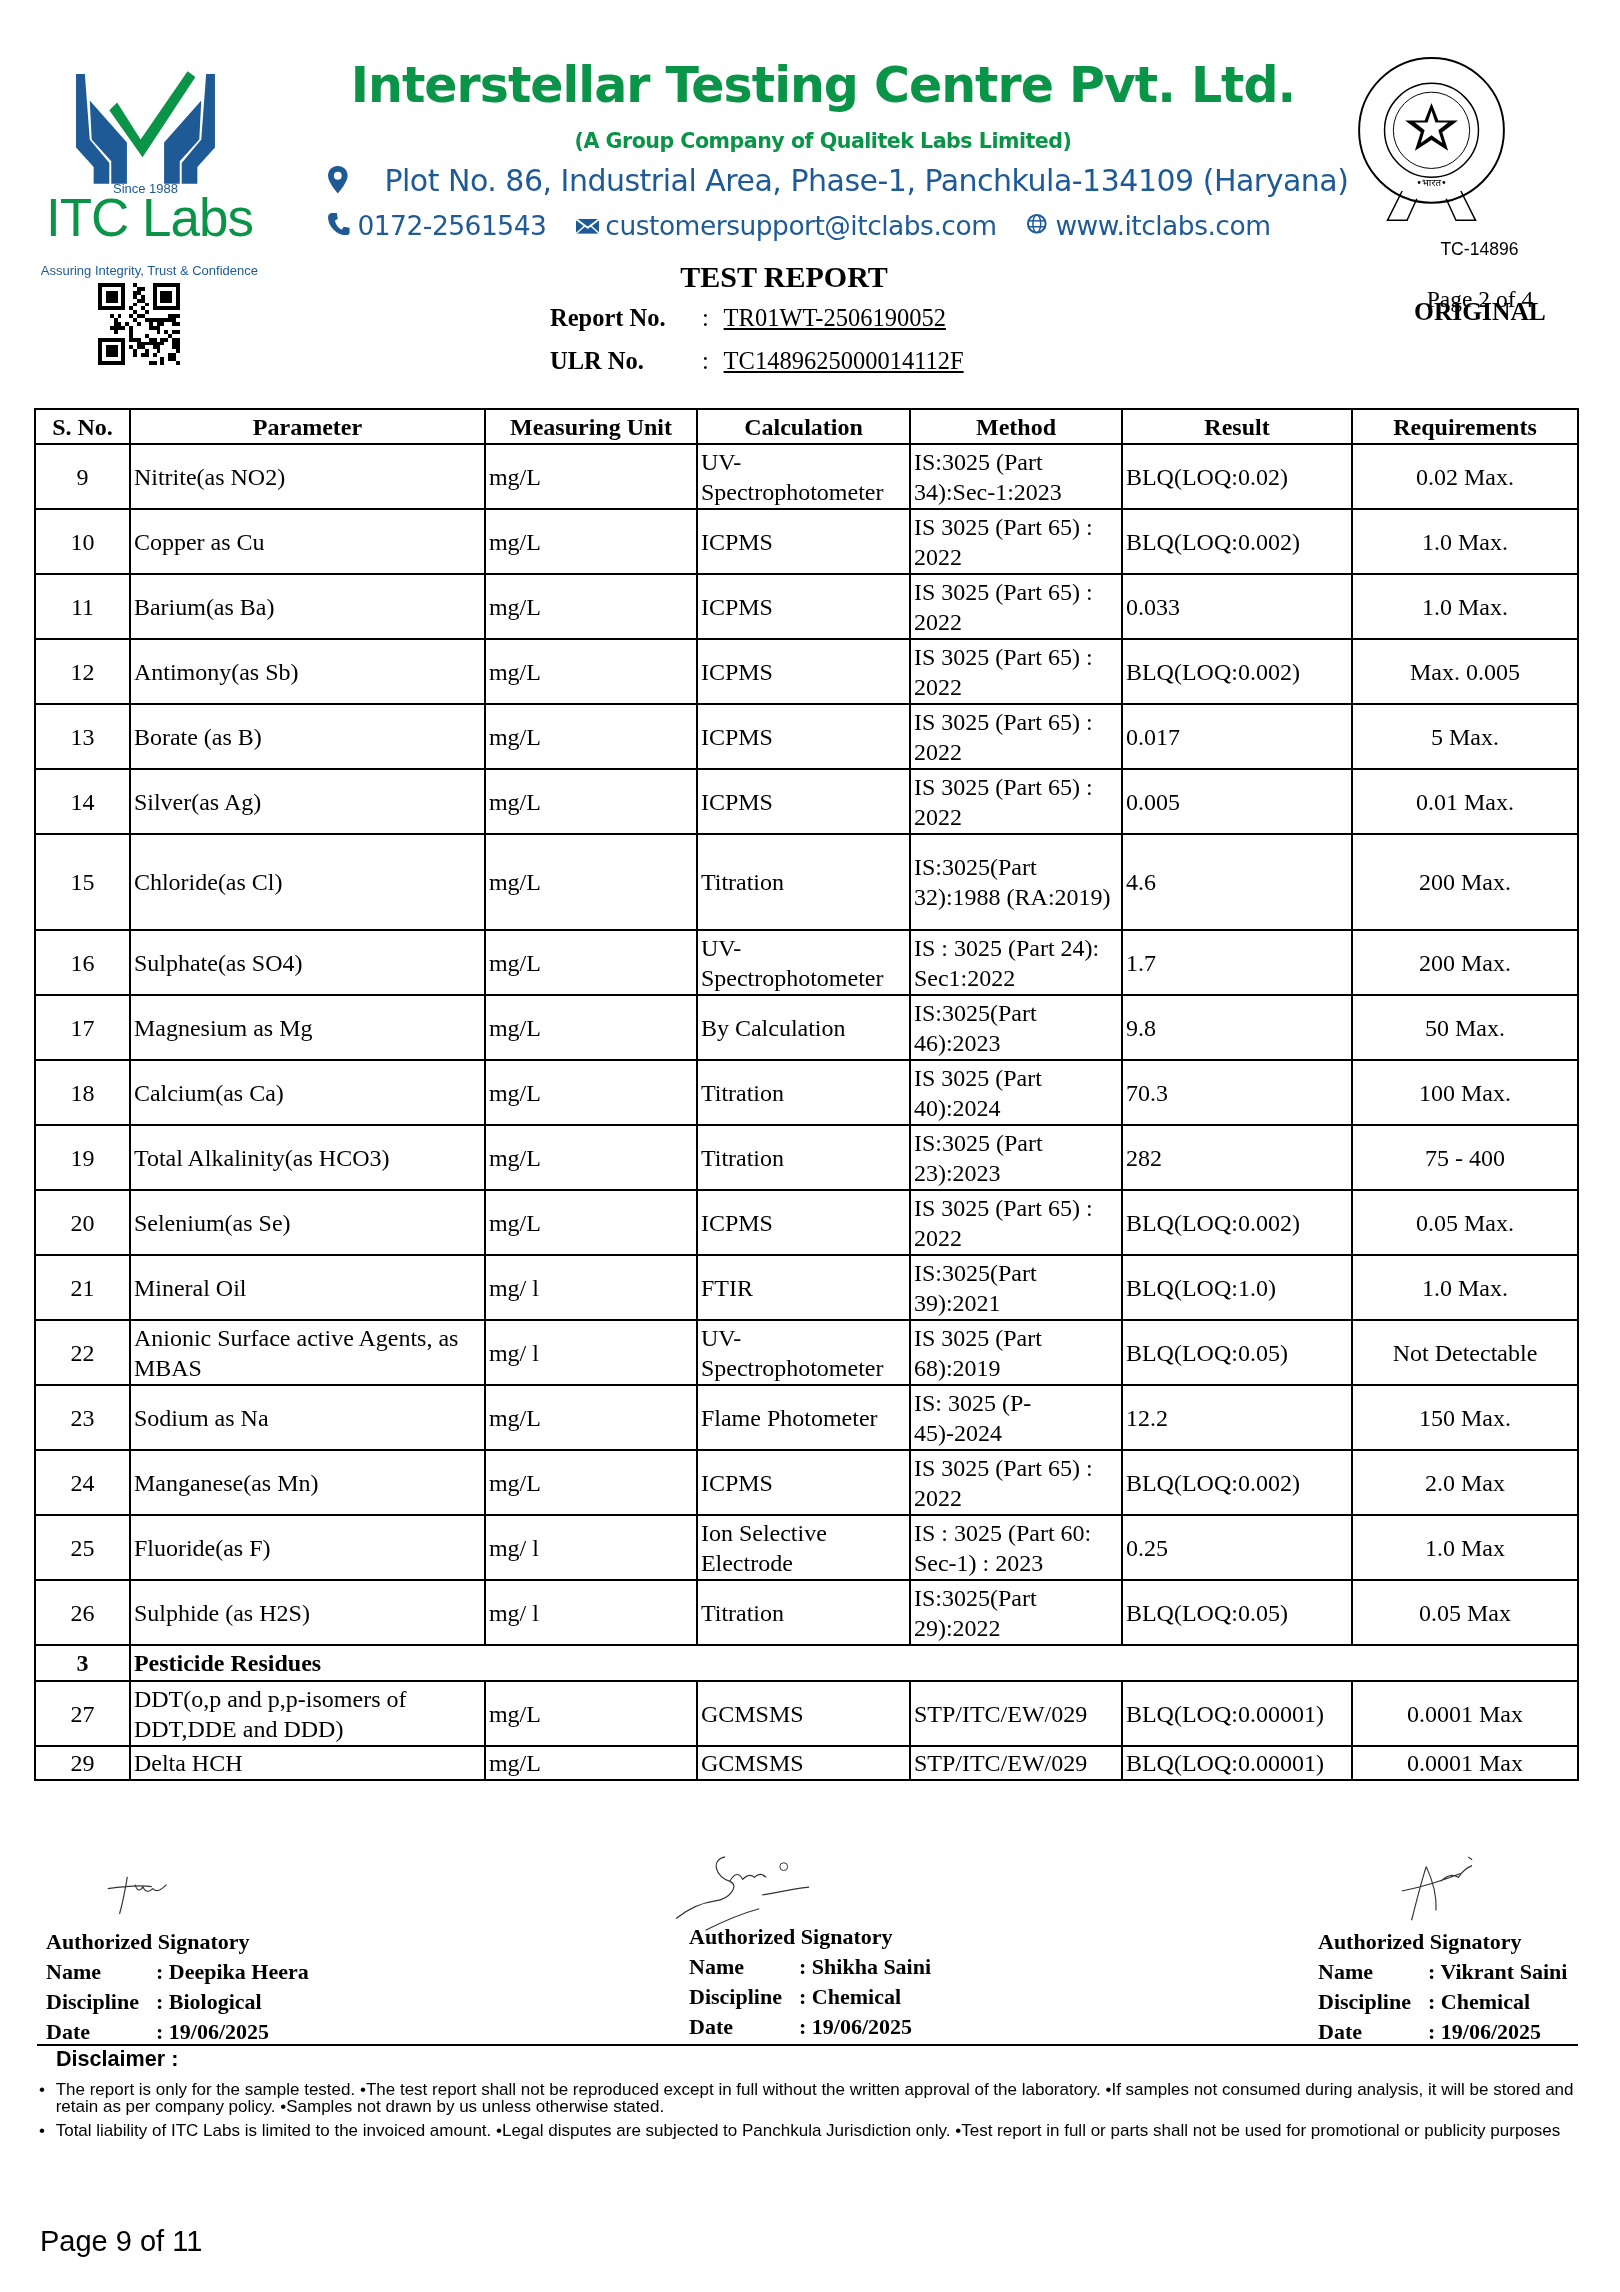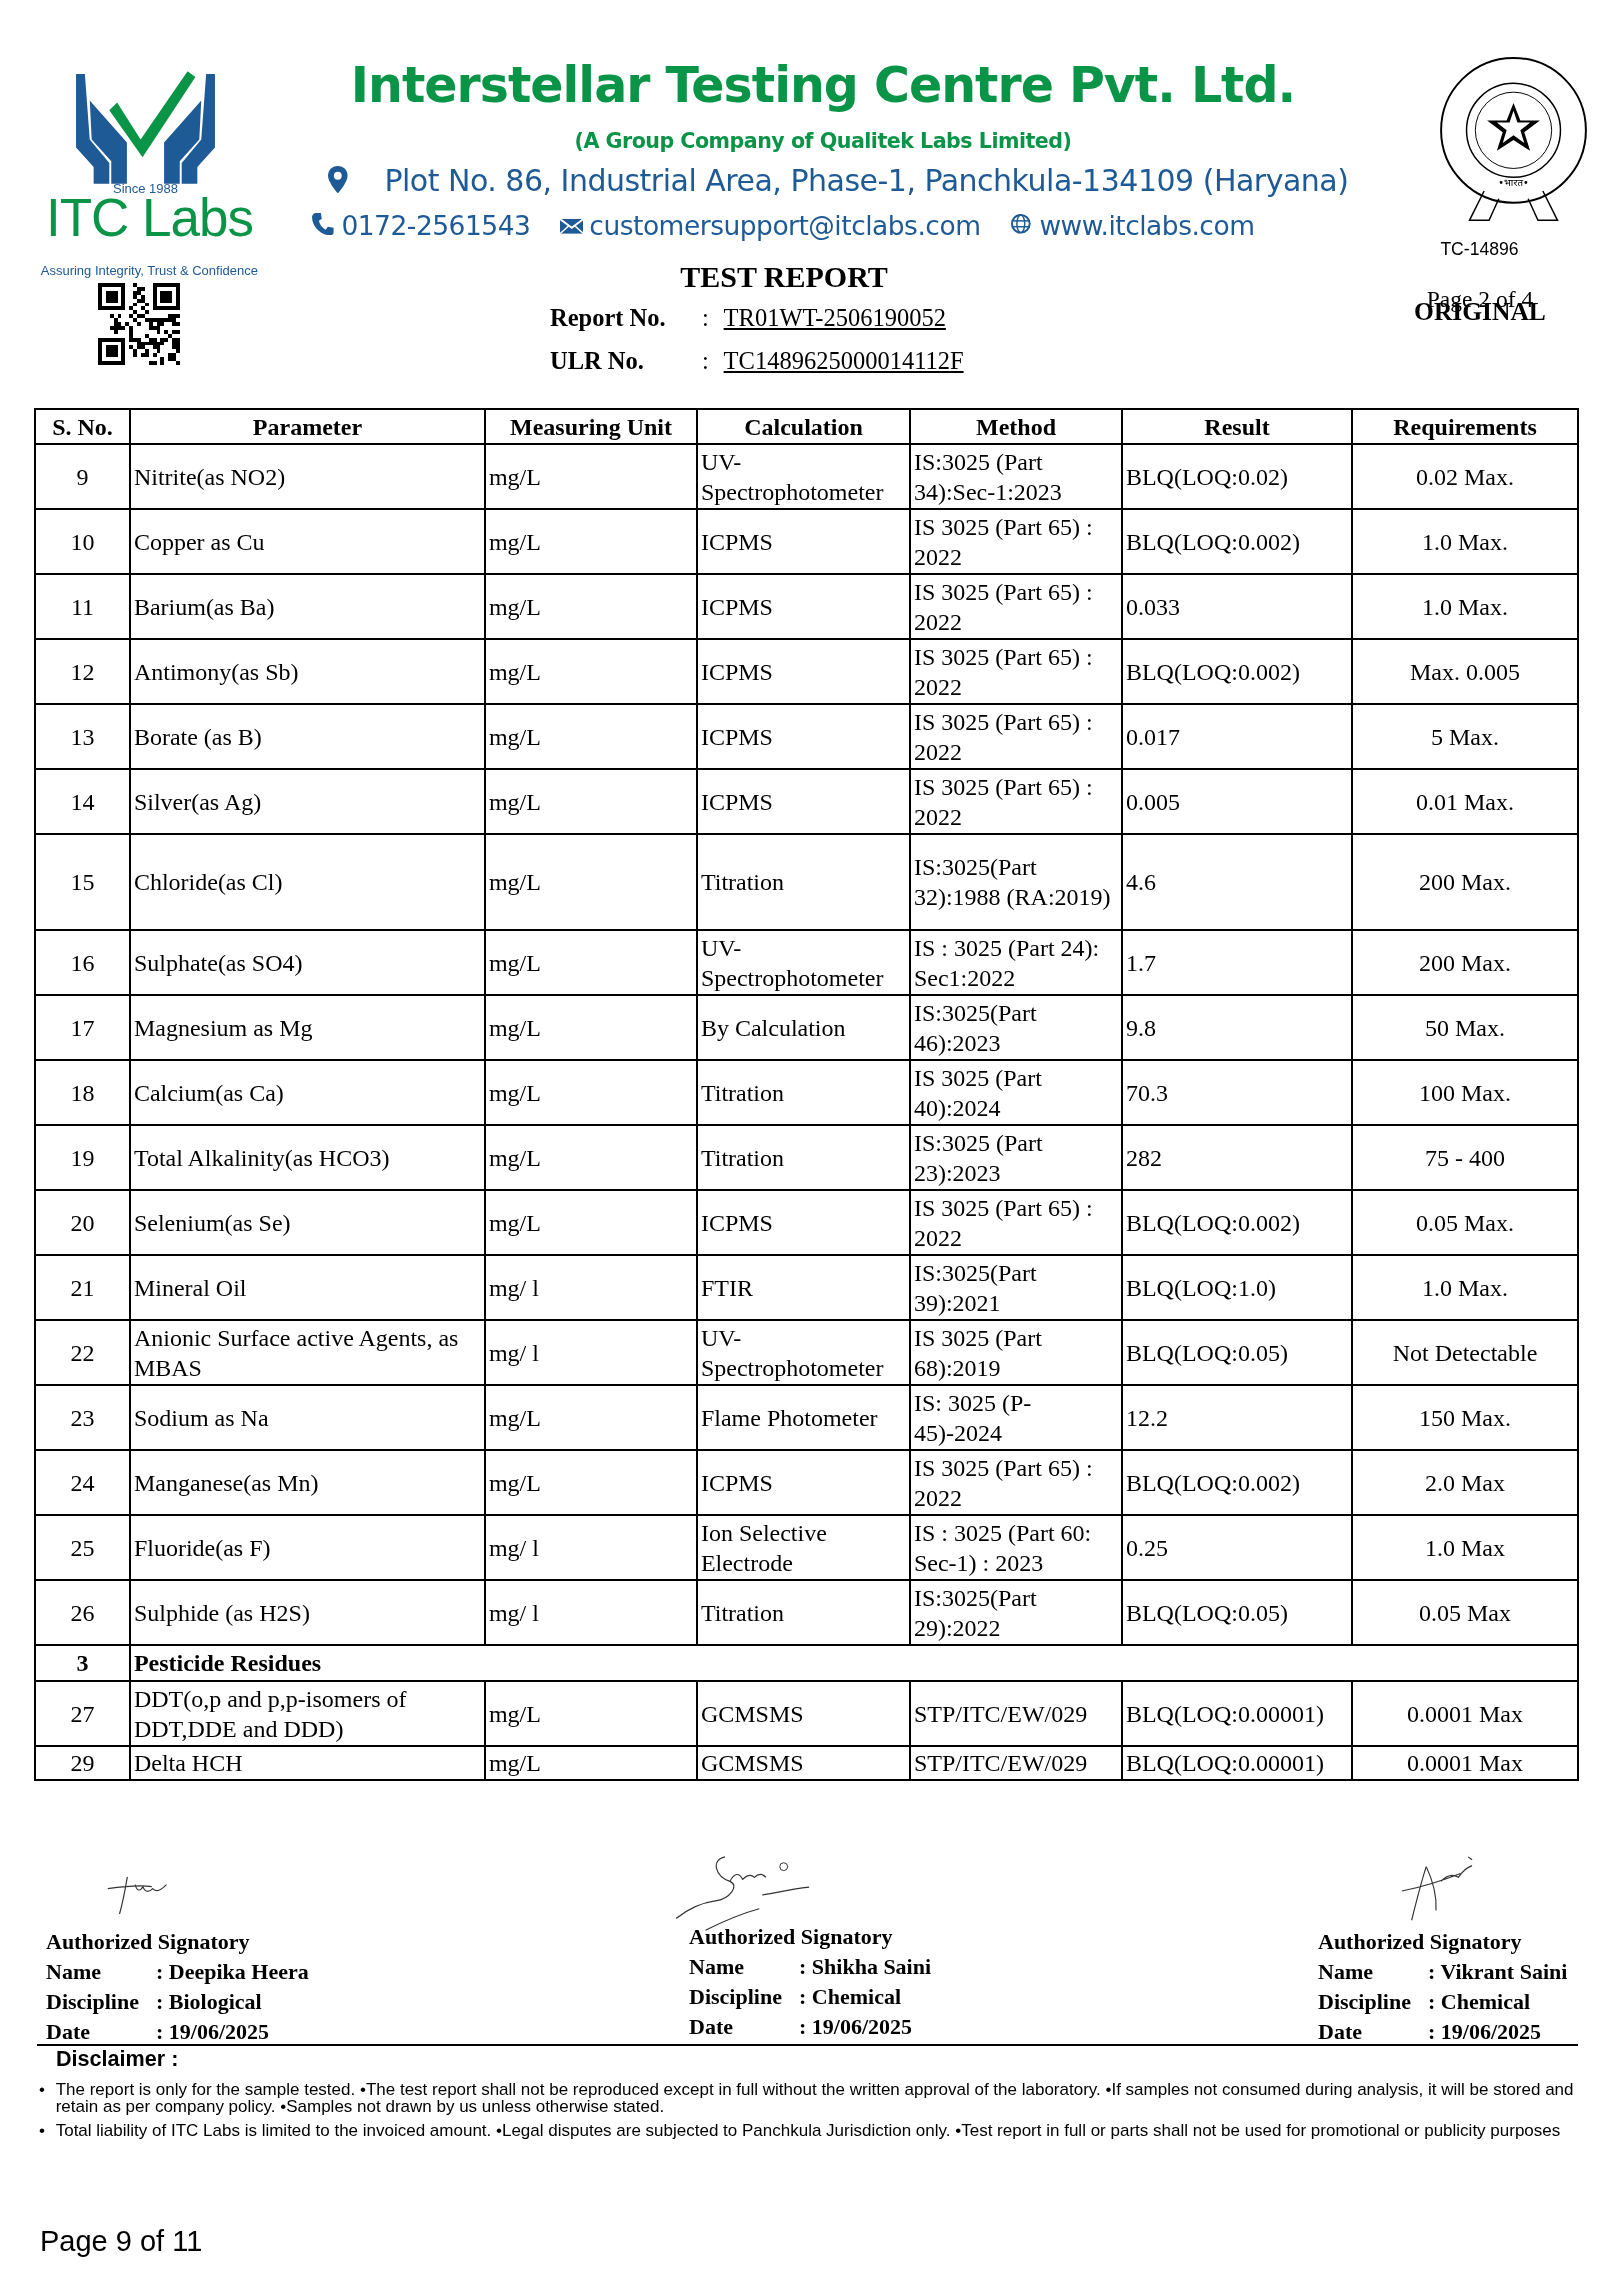--- a/index.html
+++ b/index.html
@@ -11,25 +11,25 @@
   .logo .since { position: absolute; left: 0; width: 225px; top: 120px; text-align: center; font-family: "Liberation Sans", sans-serif; font-size: 13px; color: #1e5a96; }
   .logo .brand { position: absolute; left: 4px; width: 225px; top: 127px; text-align: center; font-family: "Liberation Sans", sans-serif; font-size: 53px; color: #0a9447; letter-spacing: -1px; line-height: 59px; }
   .logo .tagline { position: absolute; left: 0; width: 225px; top: 186px; text-align: right; font-family: "Liberation Sans", sans-serif; font-size: 13px; color: #1e5a96; margin-top: 16px; }
 
   .qr { position: absolute; left: 98px; top: 280px; width: 82px; height: 88px; }
 
   .company { position: absolute; left: 333px; top: 57px; width: 980px; text-align: center; font-family: "DejaVu Sans", sans-serif; font-weight: bold; font-size: 49px; color: #0a9447; letter-spacing: -1px; }
   .group { position: absolute; left: 333px; top: 129px; width: 980px; text-align: center; font-family: "DejaVu Sans", sans-serif; font-weight: bold; font-size: 20.6px; color: #0a9447; letter-spacing: -0.5px; }
   .addr { position: absolute; left: 328px; top: 163px; font-family: "DejaVu Sans", sans-serif; font-size: 30px; color: #1e5a96; white-space: nowrap; letter-spacing: -0.5px; }
   .addr .ic { display: inline-block; width: 29px; margin-right: 27.4px; vertical-align: middle; }
-  .contact { position: absolute; left: 312px; top: 210px; font-family: "DejaVu Sans", sans-serif; font-size: 26.5px; color: #1e5a96; white-space: nowrap; letter-spacing: -0.5px; }
+  .contact { position: absolute; left: 328px; top: 210px; font-family: "DejaVu Sans", sans-serif; font-size: 26.5px; color: #1e5a96; white-space: nowrap; letter-spacing: -0.5px; }
   .contact .seg { display: inline-flex; align-items: center; margin-right: 21.6px; }
   .contact .ic { display: inline-block; width: 23.5px; margin-right: 5.9px; }
 
-  .nabl { position: absolute; left: 1440px; top: 54px; width: 147px; height: 181px; text-decoration: underline; }
+  .nabl { position: absolute; left: 1358px; top: 54px; width: 147px; height: 181px; text-decoration: underline; }
   .tc { position: absolute; left: 1411px; top: 239px; width: 137px; text-align: center; font-family: "Liberation Sans", sans-serif; font-size: 17.6px; }
   .original { position: absolute; left: 1392px; top: 258px; width: 176px; text-align: center; font-weight: bold; font-size: 25.5px; margin-top: 39px; }
   .pageof { position: absolute; left: 1392px; top: 286px; width: 176px; text-align: center; font-size: 23.5px; }
 
   .title { position: absolute; left: 588px; top: 260px; width: 392px; text-align: center; font-weight: bold; font-size: 30px; }
   .meta { position: absolute; left: 550px; font-size: 24.5px; white-space: nowrap; }
   .meta .lbl { display: inline-block; width: 152px; font-weight: bold; }
   .meta .colon { display: inline-block; width: 21.6px; }
   .meta .val { text-decoration: underline; }
   .meta.r1 { top: 304px; }

